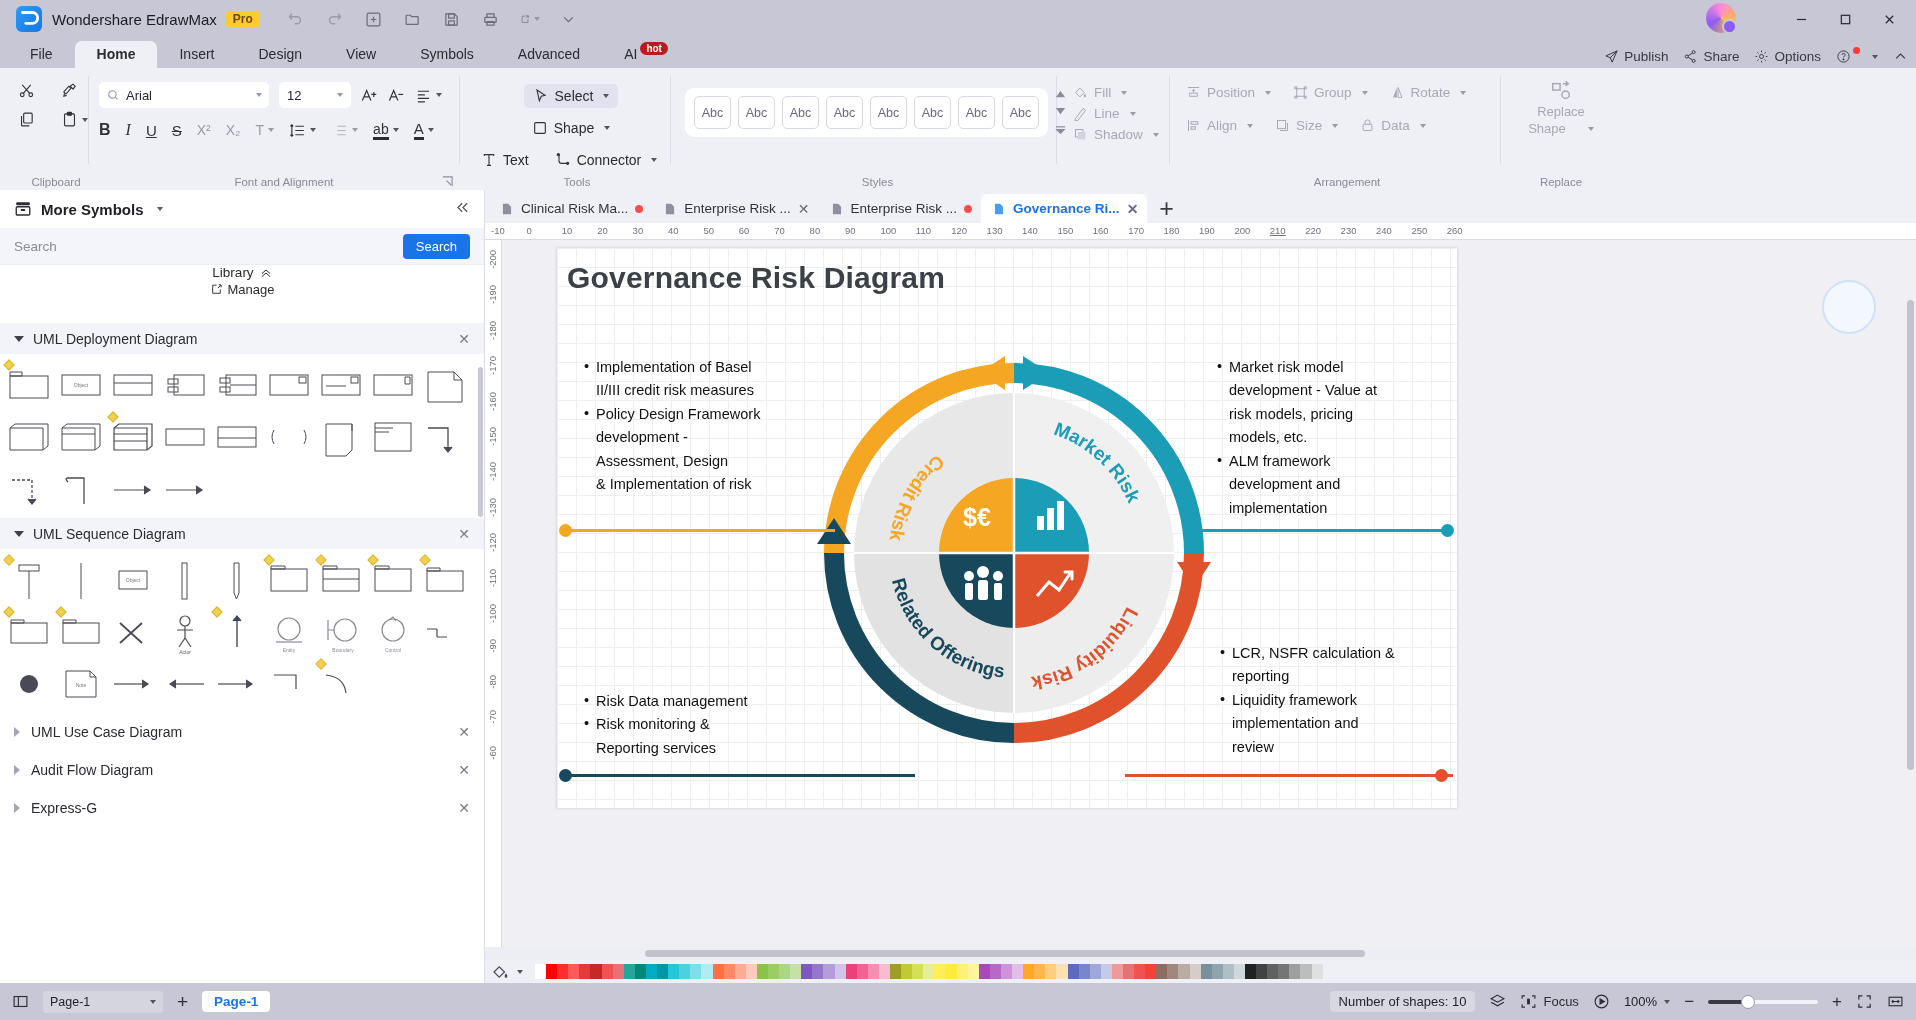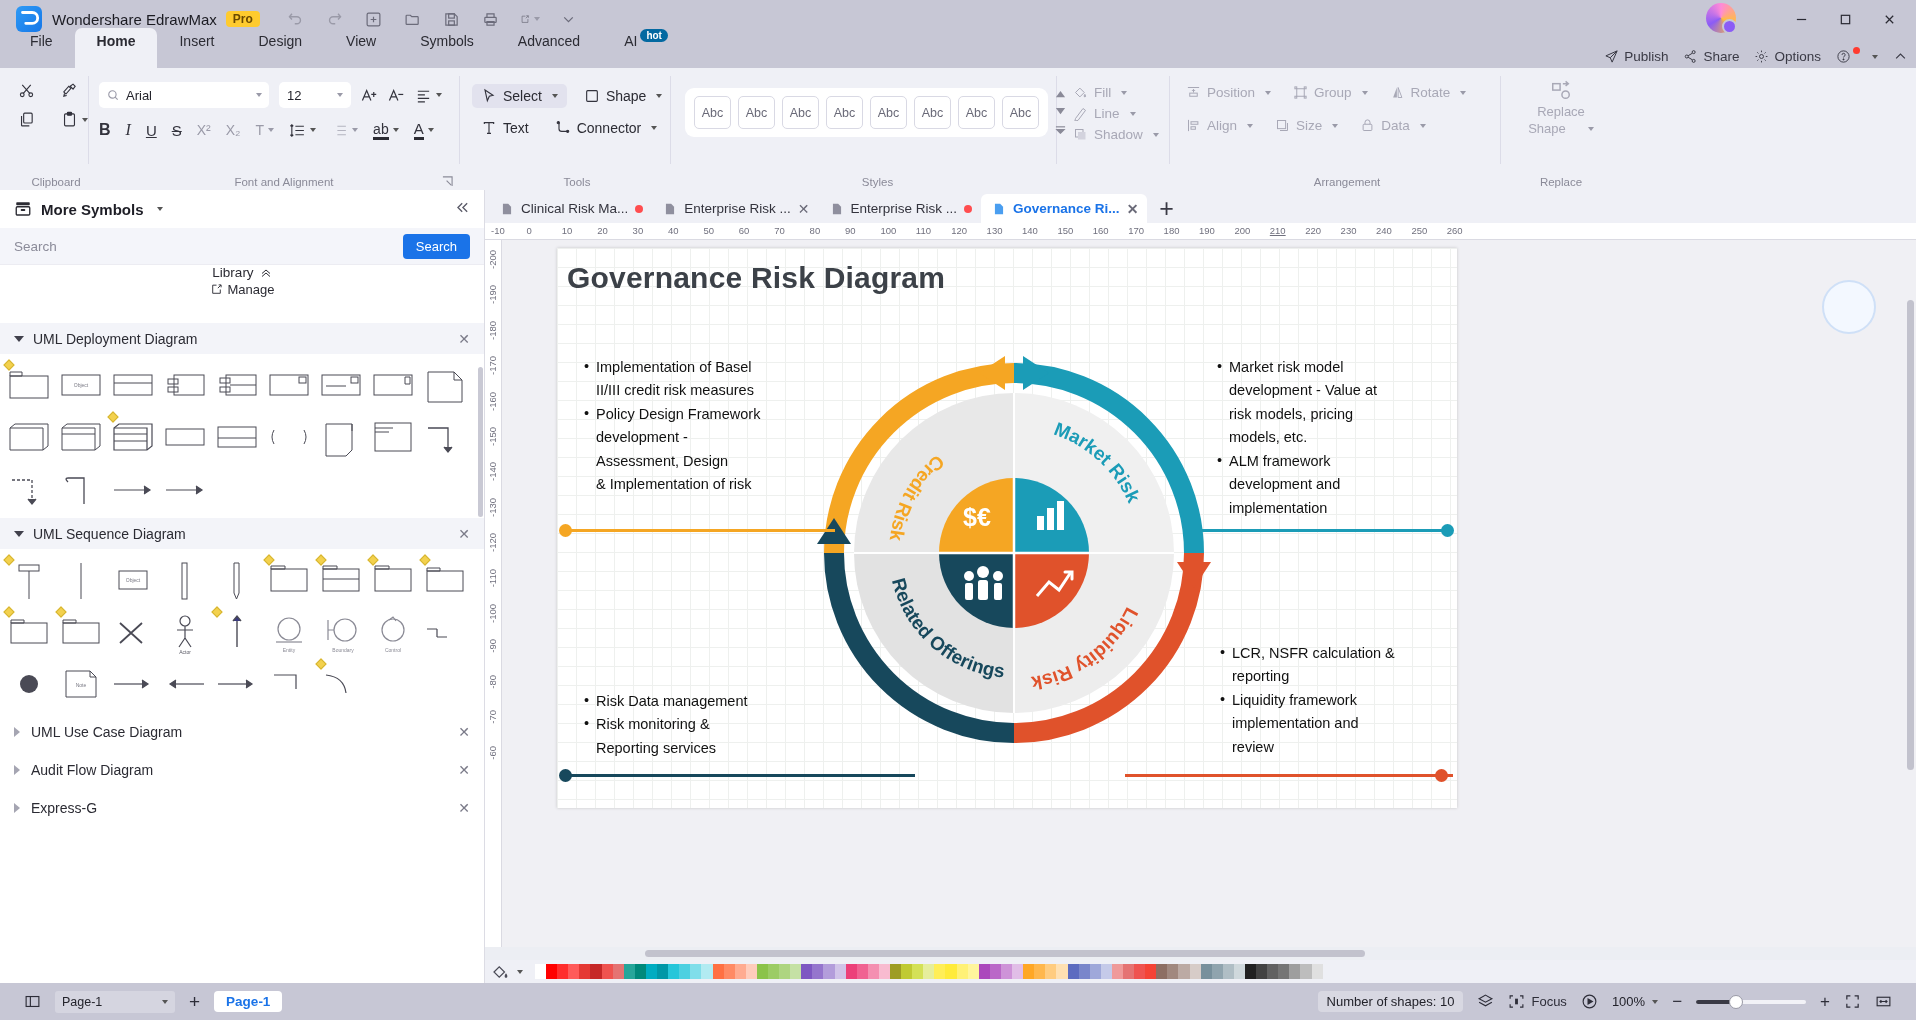--- a/index.html
+++ b/index.html
@@ -19,23 +19,23 @@
   .wincontrols { position:absolute; right:6px; top:0; height:38px; display:flex; align-items:center; gap:2px; }
   .wc { width:42px; height:34px; display:flex; align-items:center; justify-content:center; color:#2a2a33; }
   .wc svg { width:13px; height:13px; }
   .avatar { position:absolute; right:180px; top:3px; width:30px; height:30px; border-radius:50%;
             background:conic-gradient(#ff8ad8,#ffc233,#8b5cf6,#ff8ad8); }
   .avatar::after{content:"";position:absolute;right:-1px;bottom:-1px;width:11px;height:11px;border-radius:50%;
             background:#8b5cf6;border:2px solid #c7c7d5;}
 
   
   .menubar { height:30px; background:#c7c7d5; display:flex; align-items:flex-end; padding-left:8px; position:relative; }
-  .mitem { font-size:14px; color:#2b2b33; padding:5px 22px 19px; border-radius:7px 7px 0 0; cursor:default; }
+  .mitem { font-size:14px; color:#2b2b33; padding:5px 22px 6px; border-radius:7px 7px 0 0; cursor:default; }
   .mitem.active { background:#eff0f6; font-weight:bold; }
-  .hotbadge { background:#0369a1; color:#fff; font-size:10px; font-weight:bold; border-radius:7px;
+  .hotbadge { background:#b91c1c; color:#fff; font-size:10px; font-weight:bold; border-radius:7px;
               padding:1px 6px; margin-left:3px; position:relative; top:-7px; }
   .menuright { position:absolute; right:8px; bottom:4px; display:flex; align-items:center; gap:15px;
                font-size:13.5px; color:#3a3a45; }
   .mr { display:flex; align-items:center; gap:5px; }
   .mr svg { width:15px; height:15px; }
   .reddot { width:7px; height:7px; border-radius:50%; background:#ff3b30; position:relative; top:-6px; left:-3px;}
 
   
   .ribbon { height:122px; background:#eff0f6; display:flex; position:relative; }
   .rgroup { display:flex; flex-direction:column; position:relative; padding-top:6px; }
@@ -139,21 +139,21 @@
   .anchor { position:absolute; right:40px; top:40px; width:54px; height:54px; border-radius:50%;
             border:2px solid #cfe0f7; background:#f3f8ff; }
 
   
   .palette { height:23px; background:#eff0f6; display:flex; align-items:center; padding-left:6px; gap:4px; }
   .pal-ic { width:18px; height:18px; color:#4a4a56; display:flex; align-items:center; }
   .swatches { display:flex; }
   .sw { width:11.1px; height:15px; }
 
   
-  .status { height:37px; background:#c7c7d5; display:flex; align-items:center; padding:0 24px; gap:14px;
+  .status { height:37px; background:#c7c7d5; display:flex; align-items:center; padding:0 12px; gap:14px;
             font-size:13px; color:#23232b; }
   .st-ic { display:flex; align-items:center; justify-content:center; color:#2d2d38; }
   .st-ic svg { width:17px; height:17px; }
   .pagetab { font-size:13.5px; color:#1a73e8; font-weight:bold; padding:3px 12px; background:#fff; border-radius:4px;}
   .pagesel { width:120px; height:22px; background:#d5d5e0; border-radius:3px; display:flex; align-items:center;
              justify-content:space-between; padding:0 7px; font-size:12.5px; color:#23232b; }
   .spacer { flex:1; }
   .zslider { width:110px; height:4px; background:#f2f2f7; border-radius:3px; position:relative; }
   .zslider i { position:absolute; left:0; top:0; height:4px; width:40px; background:#3a3a45; border-radius:3px; }
   .zknob { position:absolute; left:33px; top:-5px; width:14px; height:14px; border-radius:50%; background:#fff;
@@ -411,21 +411,21 @@
     </div>
     <div class="glabel">Font and Alignment</div>
     <svg class="dlgarrow" viewBox="0 0 12 12" fill="none" stroke="#8a8a98" stroke-width="1.2">
         <path d="M1 1h10v10"></path>
         <path d="M10 10L5 5"></path>
       </svg>
   </div>
   <div class="rsep"></div>
 
   <div class="rgroup" style="width:210px;padding-left:12px;">
-    <div class="rrow" style="gap:8px;margin:10px 0 8px 0;">
+    <div class="rrow" style="gap:8px;margin:10px 0 8px 0;flex-direction:column;">
       <div class="tbtn sel">
         <svg viewBox="0 0 24 24" fill="none" stroke="#33333d" stroke-width="1.7">
             <path d="M6 3l12 8-5.5 1.3L9.5 19z"></path>
           </svg>
         <span>Select</span>
           <span class="caret"></span>
         </div>
       <div class="tbtn">
         <svg viewBox="0 0 24 24" fill="none" stroke="#33333d" stroke-width="1.7">
             <rect x="4" y="4" width="16" height="16" rx="1.5"></rect>

